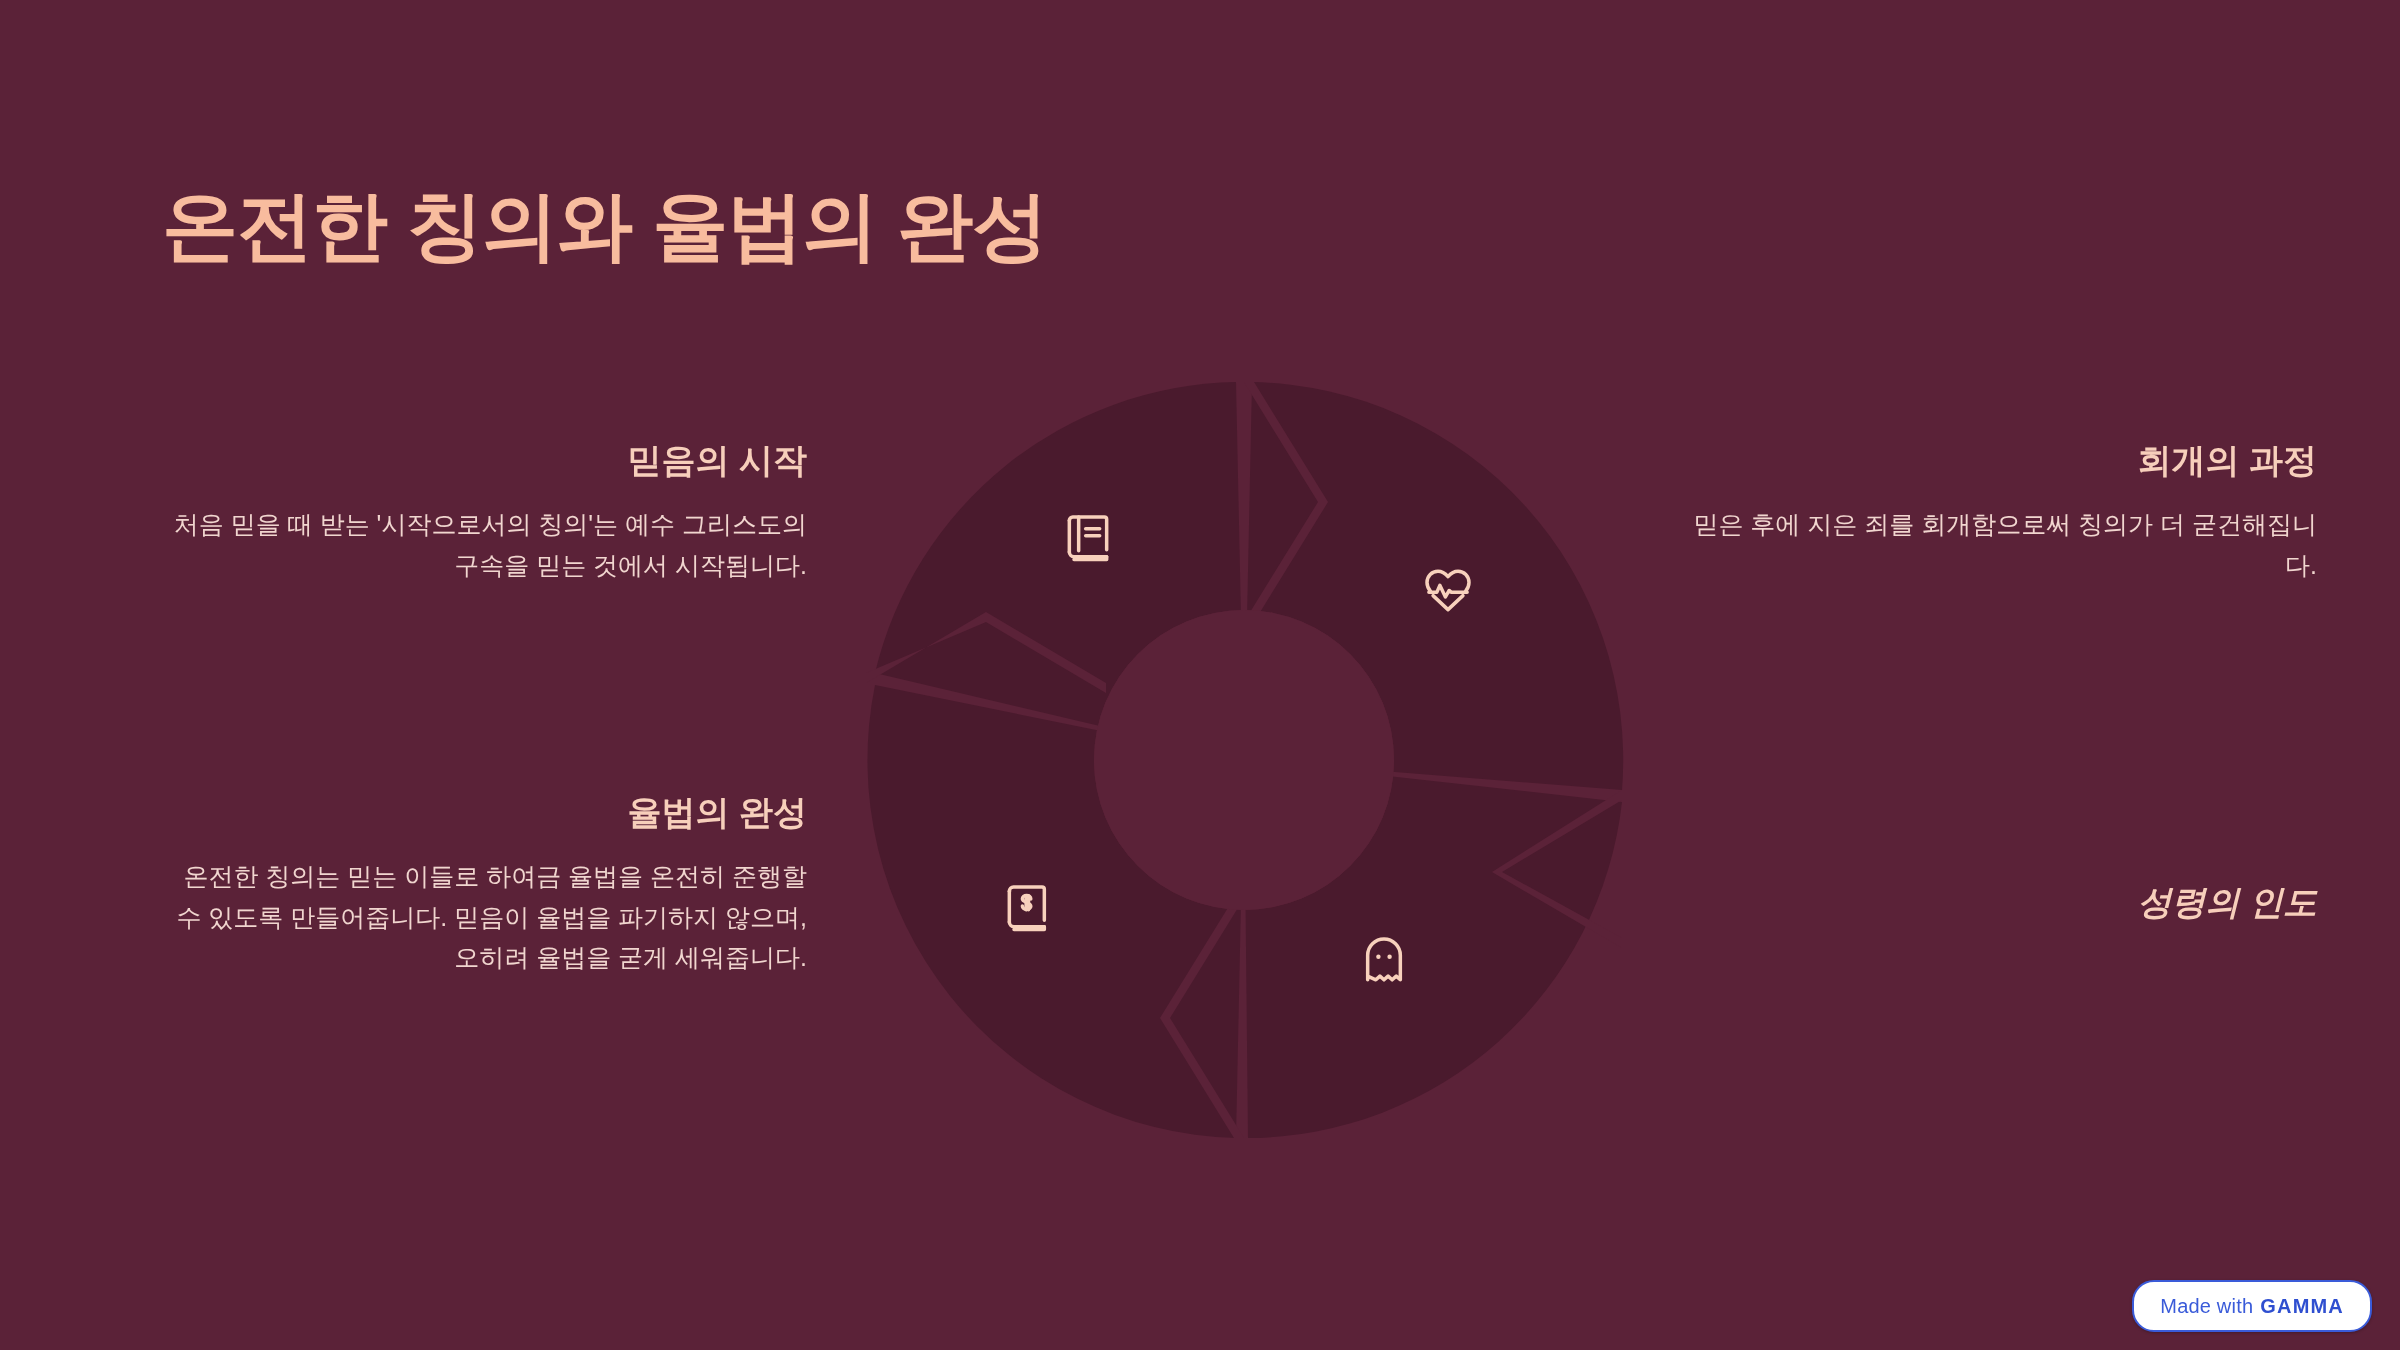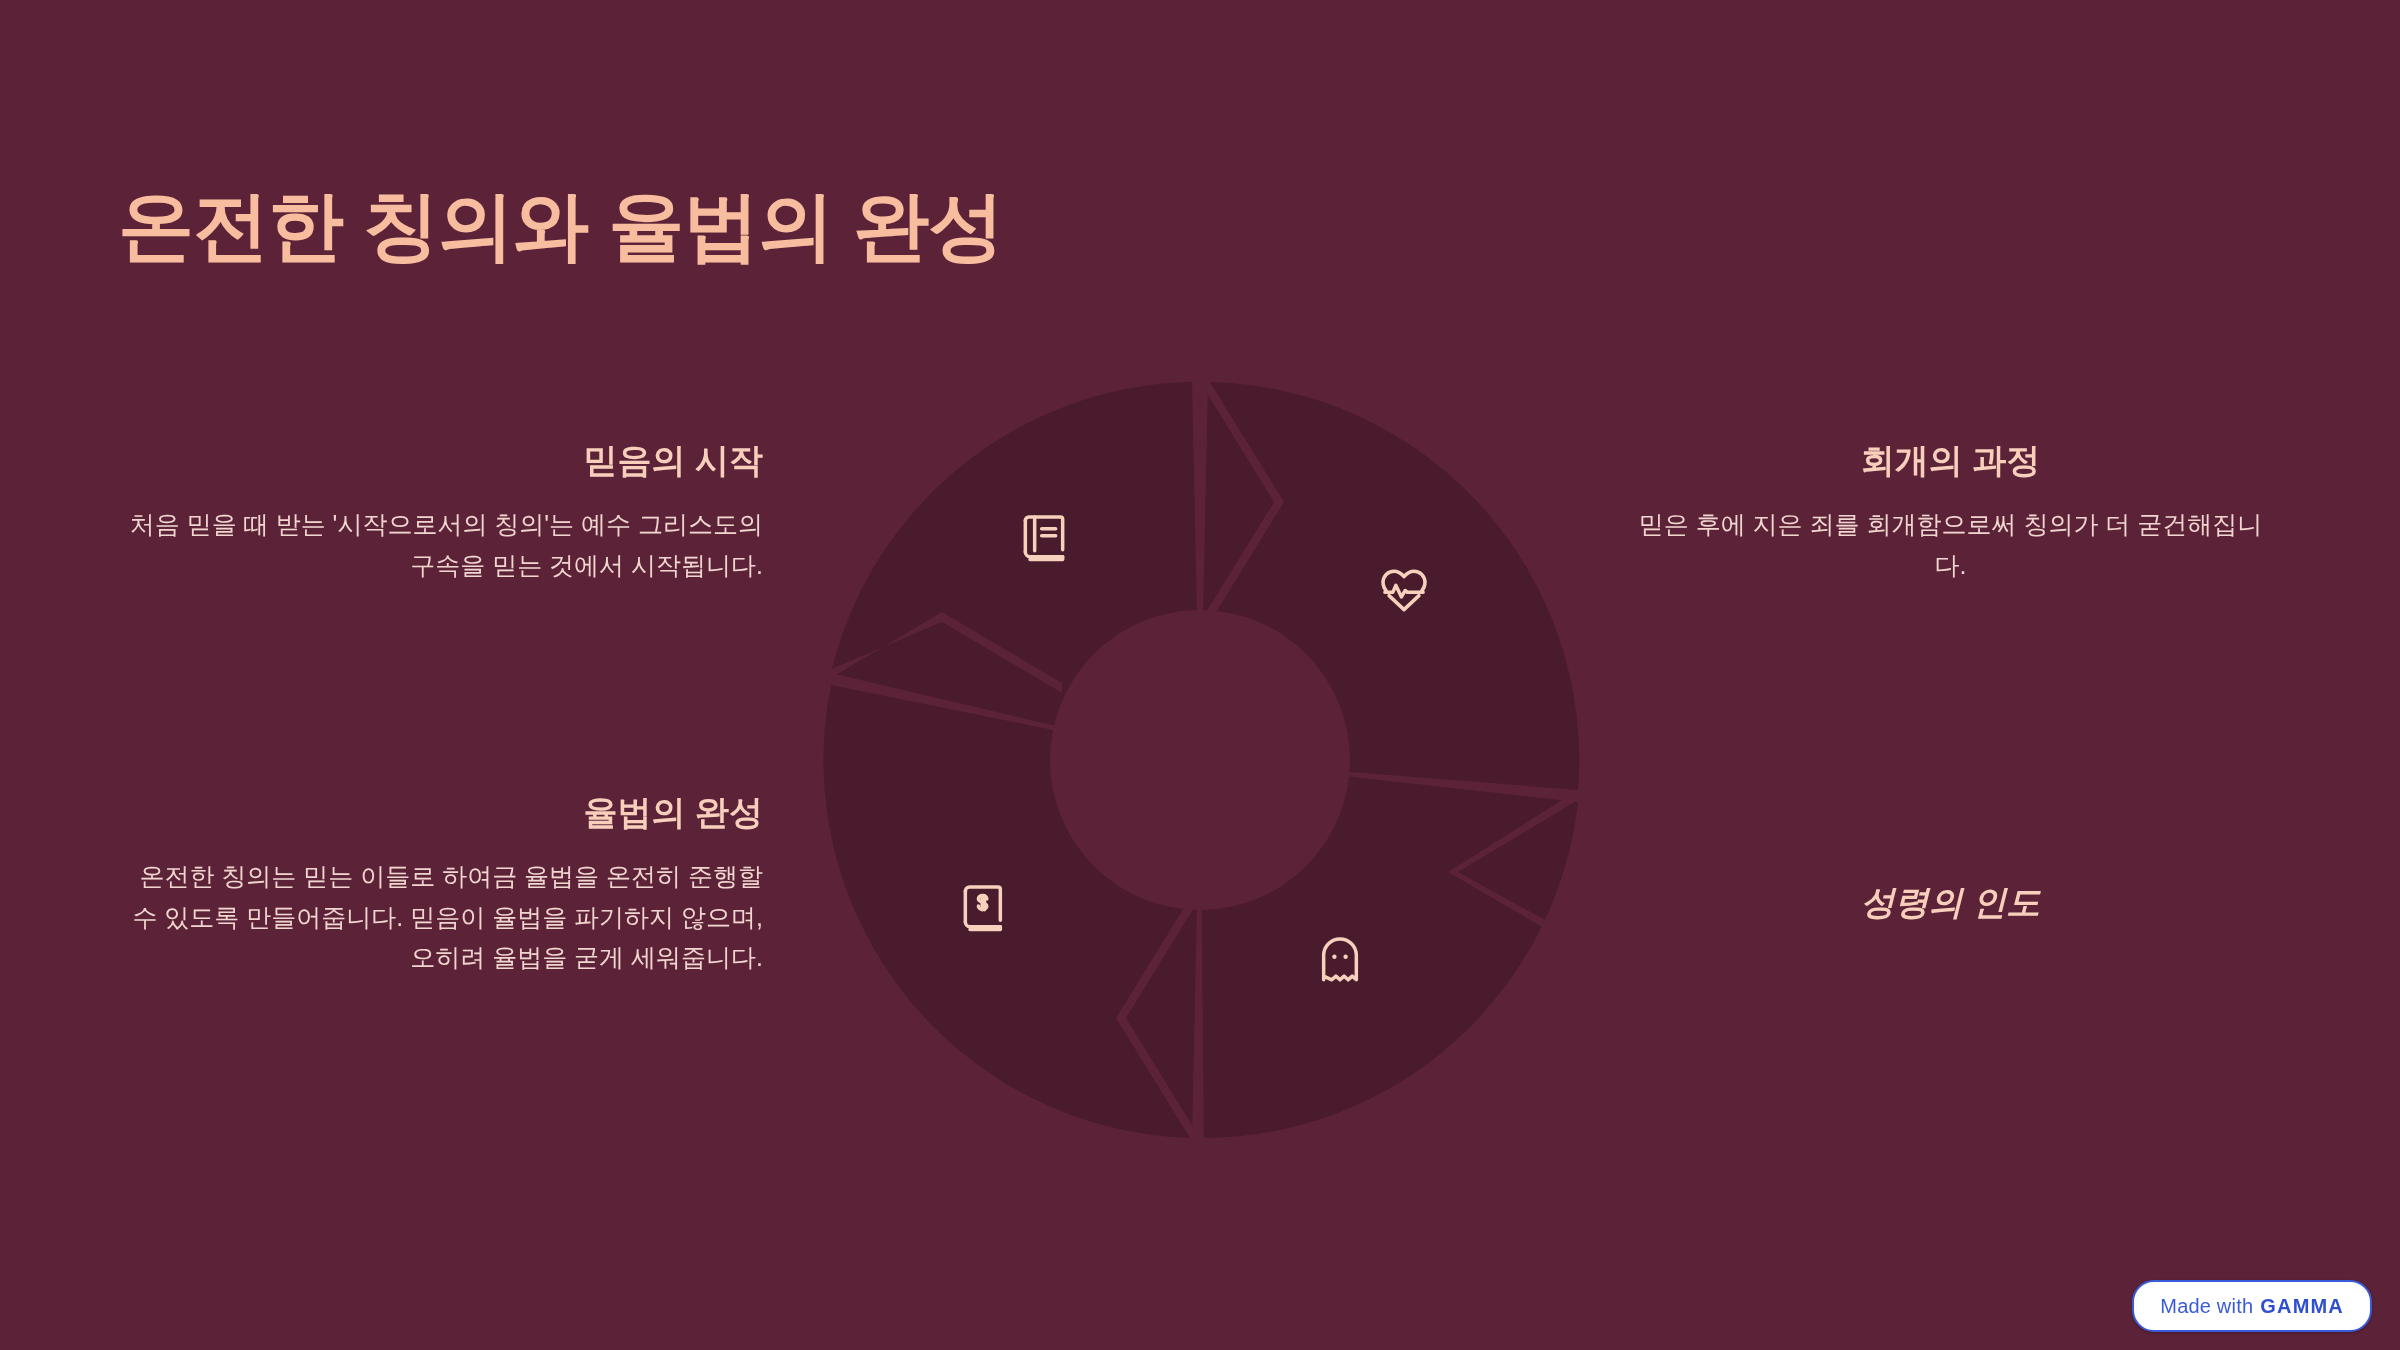--- a/index.html
+++ b/index.html
@@ -6,20 +6,21 @@
   html, body {
     width:2400px; height:1350px;
     overflow:hidden;
     font-family:"Liberation Sans", sans-serif;
   }
   body { background:#5B2238; position:relative; }
 
   .slide {
     position:absolute; inset:0;
     background:#5B2238;
+    margin-left:44px;
   }
 
   
   #page-title {
     position:absolute;
     left:118px; top:182px;
     font-size:76px;
     font-weight:700;
     letter-spacing:-1px;
     color:#F8BC9E;
@@ -37,21 +38,21 @@
     margin-bottom:22px;
   }
   .block .blk-body {
     font-size:25px;
     font-weight:400;
     color:#F1D6CF;
     line-height:1.62;
   }
 
   .block.left { text-align:right; left:118px; }
-  .block.right { text-align:center; left:1628px; }
+  .block.right { text-align:right; left:1628px; }
 
   #block-faith-start   { top:438px; }
   #block-law-complete  { top:790px; }
   #block-repentance    { top:438px; }
   #block-spirit-guide  { top:880px;font-style:italic; }
 
   
   #donut-wrap {
     position:absolute;
     left:812px; top:372px;

